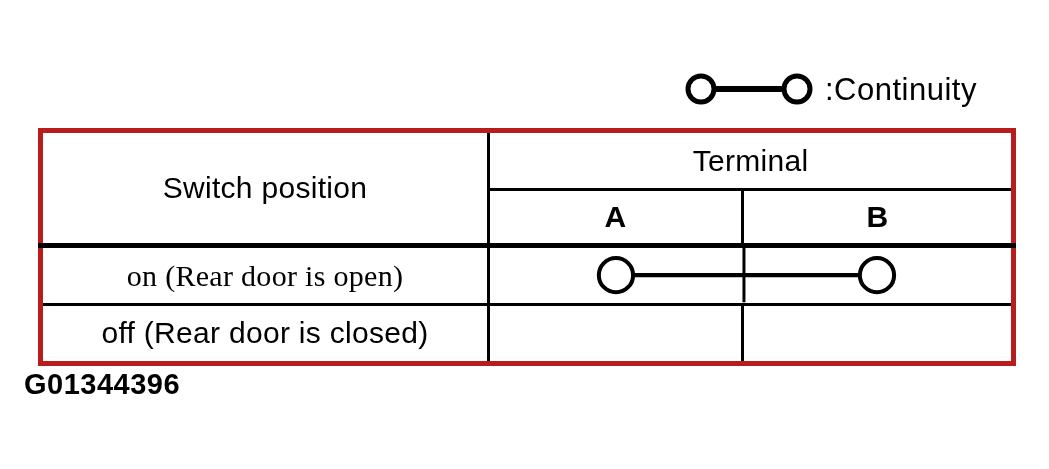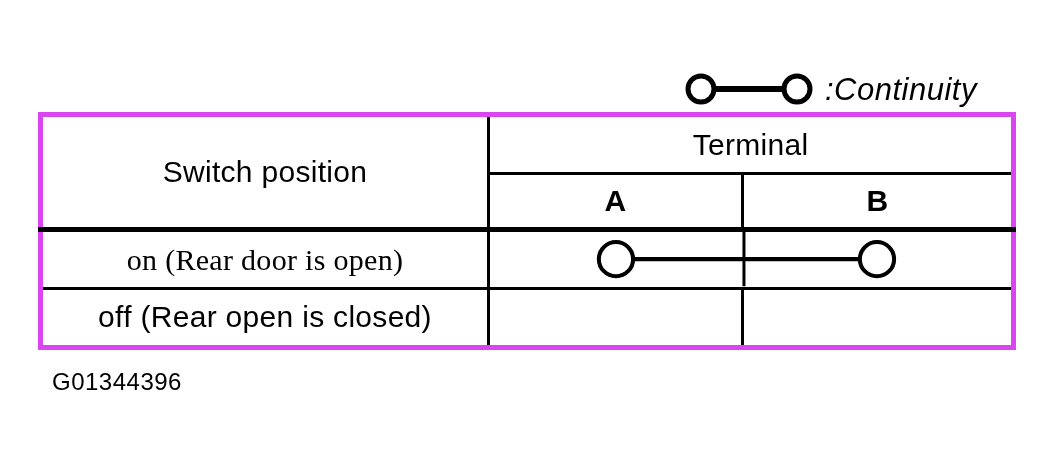--- a/index.html
+++ b/index.html
@@ -18,21 +18,20 @@
   }
   
   .legend {
     position: absolute;
     left: 684px;
     top: 68px;
     height: 42px;
     display: flex;
     align-items: center;
     gap: 9px;
-    font-style: italic;
   }
   .legend svg { display: block; }
   .legend-label {
     font-size: 31px;
     line-height: 1;
     letter-spacing: 0.5px;
     white-space: nowrap;
   }
   
   table.cont-table {
@@ -47,39 +46,39 @@
   }
   table.cont-table td {
     border: 3px solid #000000;
     text-align: center;
     vertical-align: middle;
     font-size: 30px;
     letter-spacing: 0.3px;
     padding: 0;
     overflow: hidden;
   }
-  table.cont-table { border: 5px solid #d946ef; }
+  table.cont-table { border: 5px solid #b91c1c; margin-top: 16px; }
   td.cell-switch-header { border-right-width: 5px; }
   td.cell-row-label { border-right-width: 5px; }
   tr.row-on td { border-top-width: 5px; font-family: Liberation Serif, serif; }
   td.cell-terminal-letter { font-weight: bold; font-size: 31px; }
   .cell-continuity { position: relative; }
   .cell-continuity svg {
     position: absolute;
     left: 0; top: 0;
     width: 100%; height: 100%;
     display: block;
   }
   
   .figure-id {
     position: absolute;
-    left: 52px;
+    left: 24px;
     top: 368px;
-    font-size: 24px;
-    font-weight: normal;
+    font-size: 29px;
+    font-weight: bold;
     letter-spacing: 0.5px;
   }
 </style>
 </head>
 <body>
 
 <div class="page">
 
   <div class="legend">
     <svg width="132" height="40" viewBox="0 0 132 40">
@@ -110,21 +109,21 @@
         <td colspan="2" class="cell-continuity">
           <svg viewBox="0 0 517 54" preserveAspectRatio="none">
             <line x1="252" y1="0" x2="252" y2="54" stroke="#000" stroke-width="3" vector-effect="non-scaling-stroke"></line>
             <line x1="125" y1="27" x2="384" y2="27" stroke="#000" stroke-width="4"></line>
             <circle cx="125" cy="27" r="17" fill="#fff" stroke="#000" stroke-width="4"></circle>
             <circle cx="384" cy="27" r="17" fill="#fff" stroke="#000" stroke-width="4"></circle>
           </svg>
         </td>
       </tr>
       <tr style="height:58px" class="row-off">
-        <td class="cell-row-label">off (Rear open is closed)</td>
+        <td class="cell-row-label">off (Rear door is closed)</td>
         <td></td>
         <td></td>
       </tr>
     </tbody>
   </table>
 
   <div class="figure-id">G01344396</div>
 
 </div>
 

